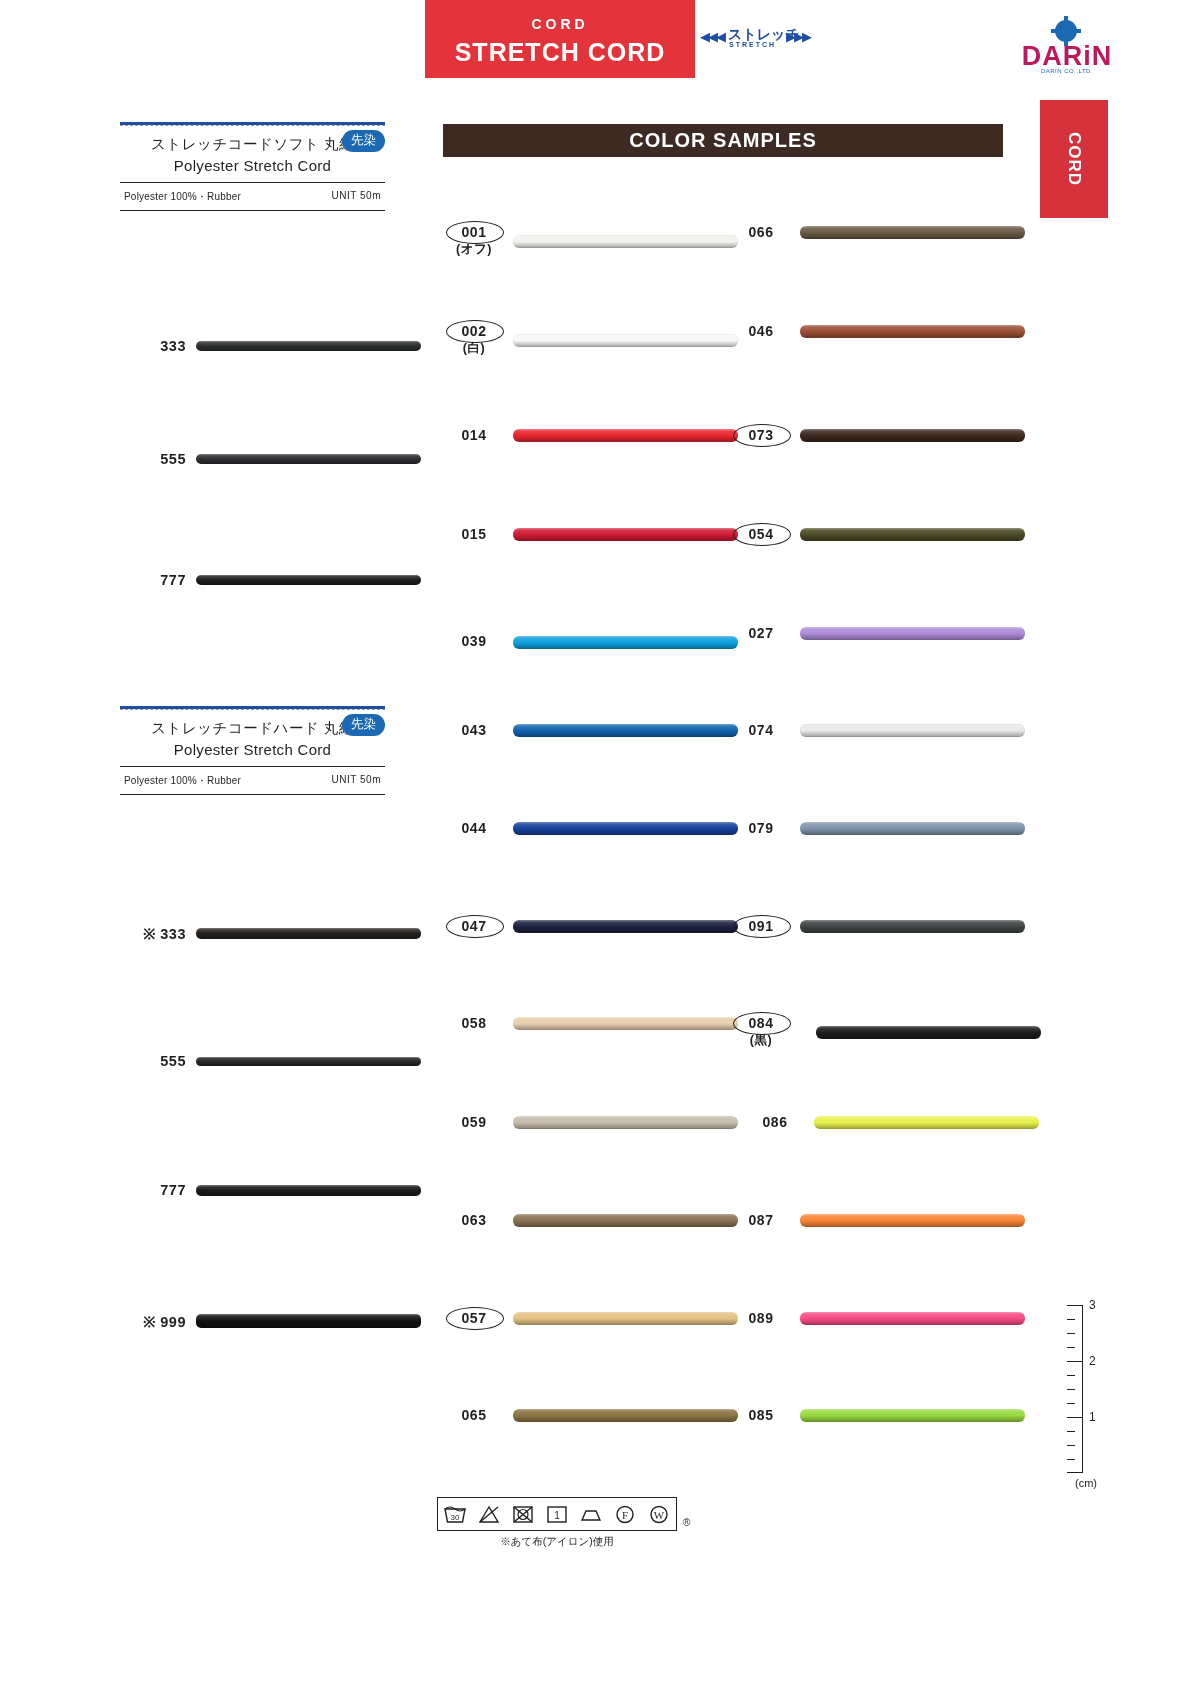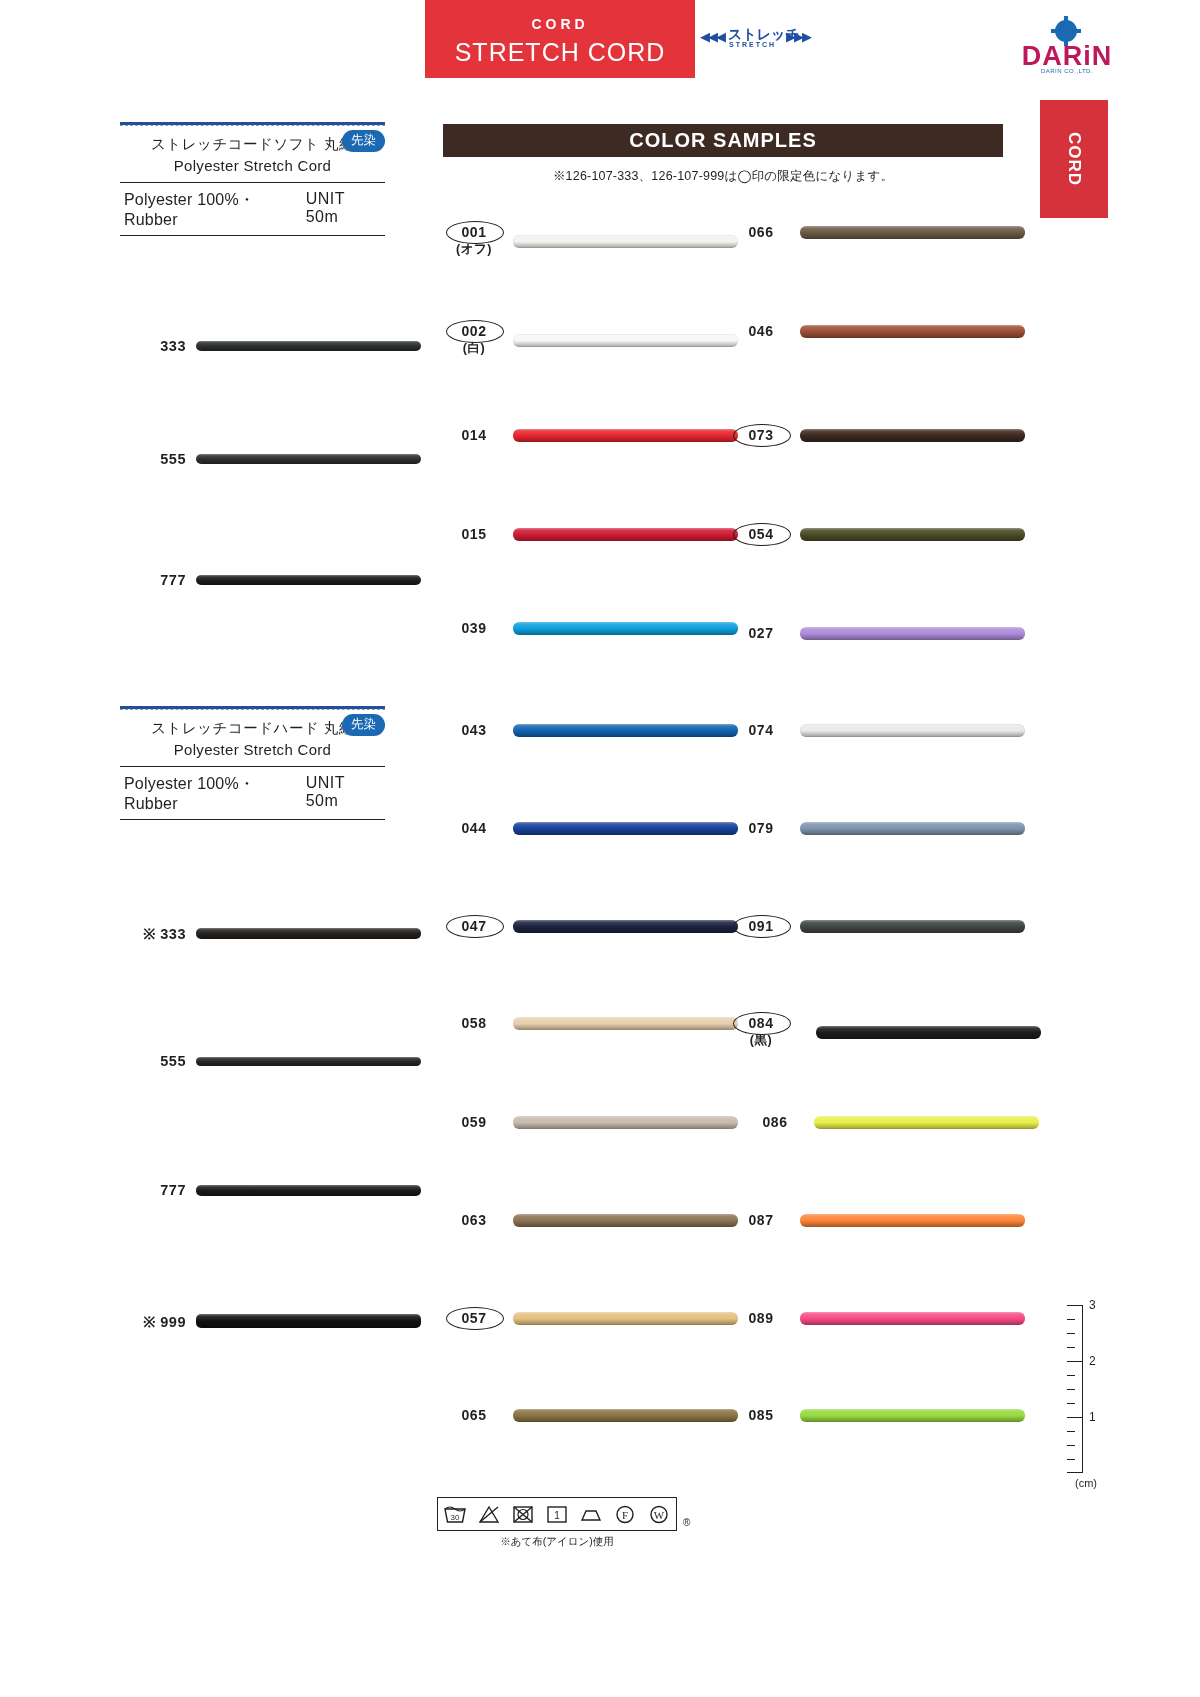--- a/index.html
+++ b/index.html
@@ -12,21 +12,21 @@
   
   .hdr-red{
     position:absolute;left:425px;top:0;width:270px;height:78px;background:#e3343c;
   }
   .hdr-cord{
     position:absolute;left:425px;top:16px;width:270px;text-align:center;
     font-size:14px;font-weight:bold;letter-spacing:4px;color:#ffffff;
   }
   .hdr-title{
     position:absolute;left:425px;top:38px;width:270px;text-align:center;
-    font-size:25px;font-weight:normal;letter-spacing:1px;color:#ffffff;
+    font-size:25px;font-weight:bold;letter-spacing:1px;color:#ffffff;
   }
   .stretch-mark{
     position:absolute;left:700px;top:27px;width:110px;height:24px;
   }
   .stretch-mark .lbl1{
     position:absolute;left:28px;top:-1px;font-size:14px;font-weight:bold;color:#1f4fa3;
     letter-spacing:0px;
   }
   .stretch-mark .lbl2{
     position:absolute;left:29px;top:14px;font-size:7px;font-weight:bold;color:#1f4fa3;
@@ -81,21 +81,21 @@
   }
   .prod .en{
     font-size:15px;text-align:center;padding-top:3px;padding-bottom:8px;letter-spacing:.3px;
   }
   .badge{
     position:absolute;right:0px;top:4px;background:#1b69b3;color:#fff;border-radius:11px;
     font-size:12.5px;padding:2px 9px 3px;letter-spacing:0px;
   }
   .prod .specline{border-top:1px solid #231f20;width:265px;}
   .prod .spec{
-    display:flex;justify-content:space-between;font-size:16px;padding:7px 4px 6px 4px;
+    display:flex;justify-content:space-between;font-size:10px;padding:7px 4px 6px 4px;
     letter-spacing:.2px;
   }
   .prod .spec .unit{letter-spacing:.5px;}
   .prod .botline{border-top:1px solid #231f20;width:265px;}
 
   
   .lsw{position:absolute;display:flex;align-items:center;}
   .lsw .num{
     width:66px;text-align:right;font-size:14.5px;font-weight:bold;letter-spacing:.5px;
     margin-right:10px;
@@ -238,40 +238,39 @@
     <span class="cord" id="p1s2" style="height: 11px; background: linear-gradient(rgba(255, 255, 255, 0.4) 0%, rgba(255, 255, 255, 0.12) 18%, rgb(26, 26, 26) 52%, rgba(0, 0, 0, 0.28) 92%, rgba(0, 0, 0, 0.38) 100%), rgb(26, 26, 26);"></span>
   </div>
   <div class="lsw" style="left:104px;top:1311px;">
     <span class="num" style="width:82px;">※ 999</span>
     <span class="cord" id="p1s3" style="height: 14px; background: linear-gradient(rgba(255, 255, 255, 0.4) 0%, rgba(255, 255, 255, 0.12) 18%, rgb(17, 17, 17) 52%, rgba(0, 0, 0, 0.28) 92%, rgba(0, 0, 0, 0.38) 100%), rgb(17, 17, 17);"></span>
   </div>
 
   <div class="cs-bar">
     <span>COLOR SAMPLES</span>
   </div>
-  <div class="cs-note">※126-107-333、126-107-999は◯印の限定色になります。</div>
 
   <div id="left-col">
       <div class="srow" style="left: 443px; top: 224px;">
         <div class="lbl circ">001<span class="sub">(オフ)</span></div>
         <div class="cord" style="background: linear-gradient(rgba(255, 255, 255, 0.4) 0%, rgba(255, 255, 255, 0.12) 18%, rgb(242, 242, 238) 52%, rgba(0, 0, 0, 0.28) 92%, rgba(0, 0, 0, 0.38) 100%), rgb(242, 242, 238); box-shadow: rgba(0, 0, 0, 0.1) 0px 0px 0px 0.5px inset;"></div>
       </div>
       <div class="srow" style="left: 443px; top: 323px;">
         <div class="lbl circ">002<span class="sub">(白)</span></div>
         <div class="cord" style="background: linear-gradient(rgba(255, 255, 255, 0.4) 0%, rgba(255, 255, 255, 0.12) 18%, rgb(247, 247, 247) 52%, rgba(0, 0, 0, 0.28) 92%, rgba(0, 0, 0, 0.38) 100%), rgb(247, 247, 247); box-shadow: rgba(0, 0, 0, 0.1) 0px 0px 0px 0.5px inset;"></div>
       </div>
       <div class="srow" style="left: 443px; top: 427px;">
         <div class="lbl">014</div>
         <div class="cord" style="background: linear-gradient(rgba(255, 255, 255, 0.4) 0%, rgba(255, 255, 255, 0.12) 18%, rgb(232, 37, 47) 52%, rgba(0, 0, 0, 0.28) 92%, rgba(0, 0, 0, 0.38) 100%), rgb(232, 37, 47);"></div>
       </div>
       <div class="srow" style="left: 443px; top: 526px;">
         <div class="lbl">015</div>
         <div class="cord" style="background: linear-gradient(rgba(255, 255, 255, 0.4) 0%, rgba(255, 255, 255, 0.12) 18%, rgb(207, 27, 51) 52%, rgba(0, 0, 0, 0.28) 92%, rgba(0, 0, 0, 0.38) 100%), rgb(207, 27, 51);"></div>
       </div>
-      <div class="srow" style="left: 443px; top: 620px;">
+      <div class="srow" style="left: 443px; top: 633px; align-items: flex-end;">
         <div class="lbl">039</div>
         <div class="cord" style="background: linear-gradient(rgba(255, 255, 255, 0.4) 0%, rgba(255, 255, 255, 0.12) 18%, rgb(14, 159, 220) 52%, rgba(0, 0, 0, 0.28) 92%, rgba(0, 0, 0, 0.38) 100%), rgb(14, 159, 220);"></div>
       </div>
       <div class="srow" style="left: 443px; top: 722px;">
         <div class="lbl">043</div>
         <div class="cord" style="background: linear-gradient(rgba(255, 255, 255, 0.4) 0%, rgba(255, 255, 255, 0.12) 18%, rgb(18, 99, 176) 52%, rgba(0, 0, 0, 0.28) 92%, rgba(0, 0, 0, 0.38) 100%), rgb(18, 99, 176);"></div>
       </div>
       <div class="srow" style="left: 443px; top: 820px;">
         <div class="lbl">044</div>
         <div class="cord" style="background: linear-gradient(rgba(255, 255, 255, 0.4) 0%, rgba(255, 255, 255, 0.12) 18%, rgb(22, 65, 154) 52%, rgba(0, 0, 0, 0.28) 92%, rgba(0, 0, 0, 0.38) 100%), rgb(22, 65, 154);"></div>

